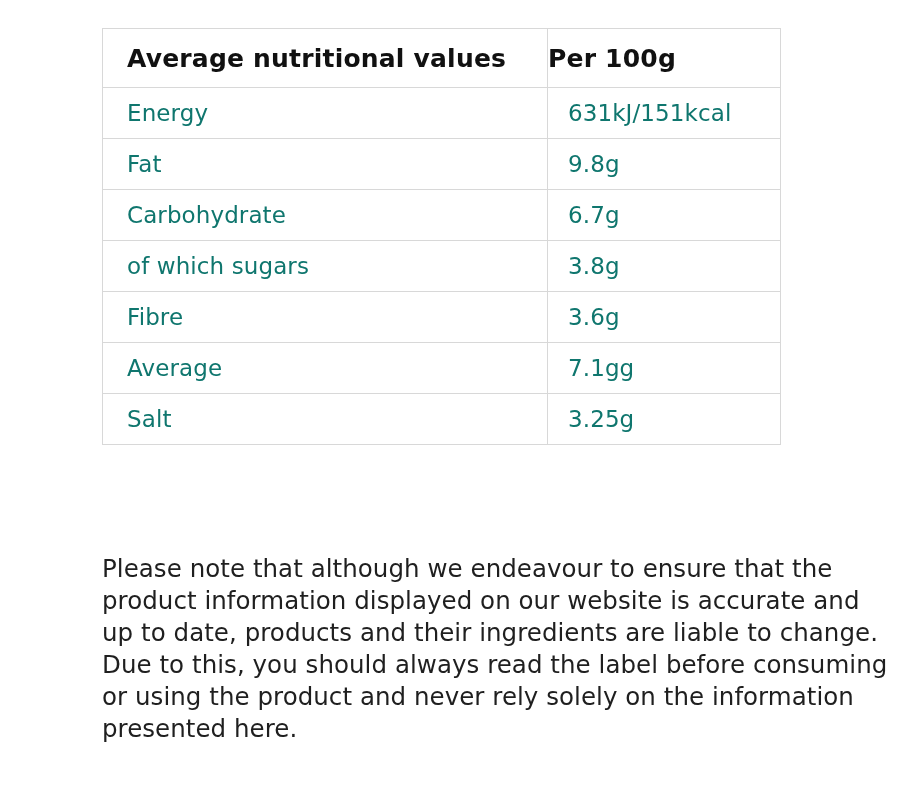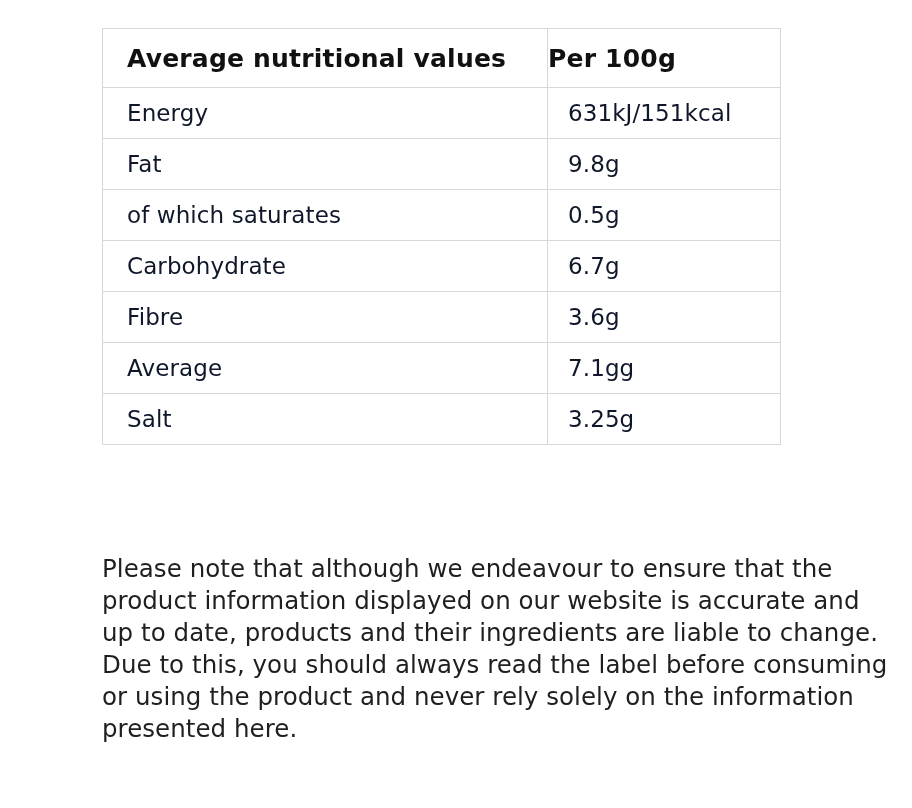--- a/index.html
+++ b/index.html
@@ -36,21 +36,21 @@
 
   table.nutrition th,
   table.nutrition td {
     border: 1px solid #d8d8d8;
     text-align: left;
     vertical-align: middle;
     padding: 0 0 0 24px;
     height: 50px;
     font-weight: normal;
     font-size: 23px;
-    color: #0f172a;
+    color: #0f766e;
     letter-spacing: 0.1px;
   }
   table.nutrition thead th {
     font-weight: bold;
     font-size: 25px;
     height: 58px;
     color: #111111;
     letter-spacing: 0.2px;
   }
   table.nutrition thead th.head-right {
@@ -94,26 +94,26 @@
       <tbody>
         <tr>
           <td>Energy</td>
           <td class="value">631kJ/151kcal</td>
         </tr>
         <tr>
           <td>Fat</td>
           <td class="value">9.8g</td>
         </tr>
         <tr>
-          <td class="indent">of which saturates</td>
-          <td class="value">0.5g</td>
+          <td>Carbohydrate</td>
+          <td class="value">6.7g</td>
         </tr>
         <tr>
-          <td>Carbohydrate</td>
-          <td class="value">6.7g</td>
+          <td class="indent">of which sugars</td>
+          <td class="value">3.8g</td>
         </tr>
         <tr>
           <td>Fibre</td>
           <td class="value">3.6g</td>
         </tr>
         <tr>
           <td>Average</td>
           <td class="value">7.1gg</td>
         </tr>
         <tr>

